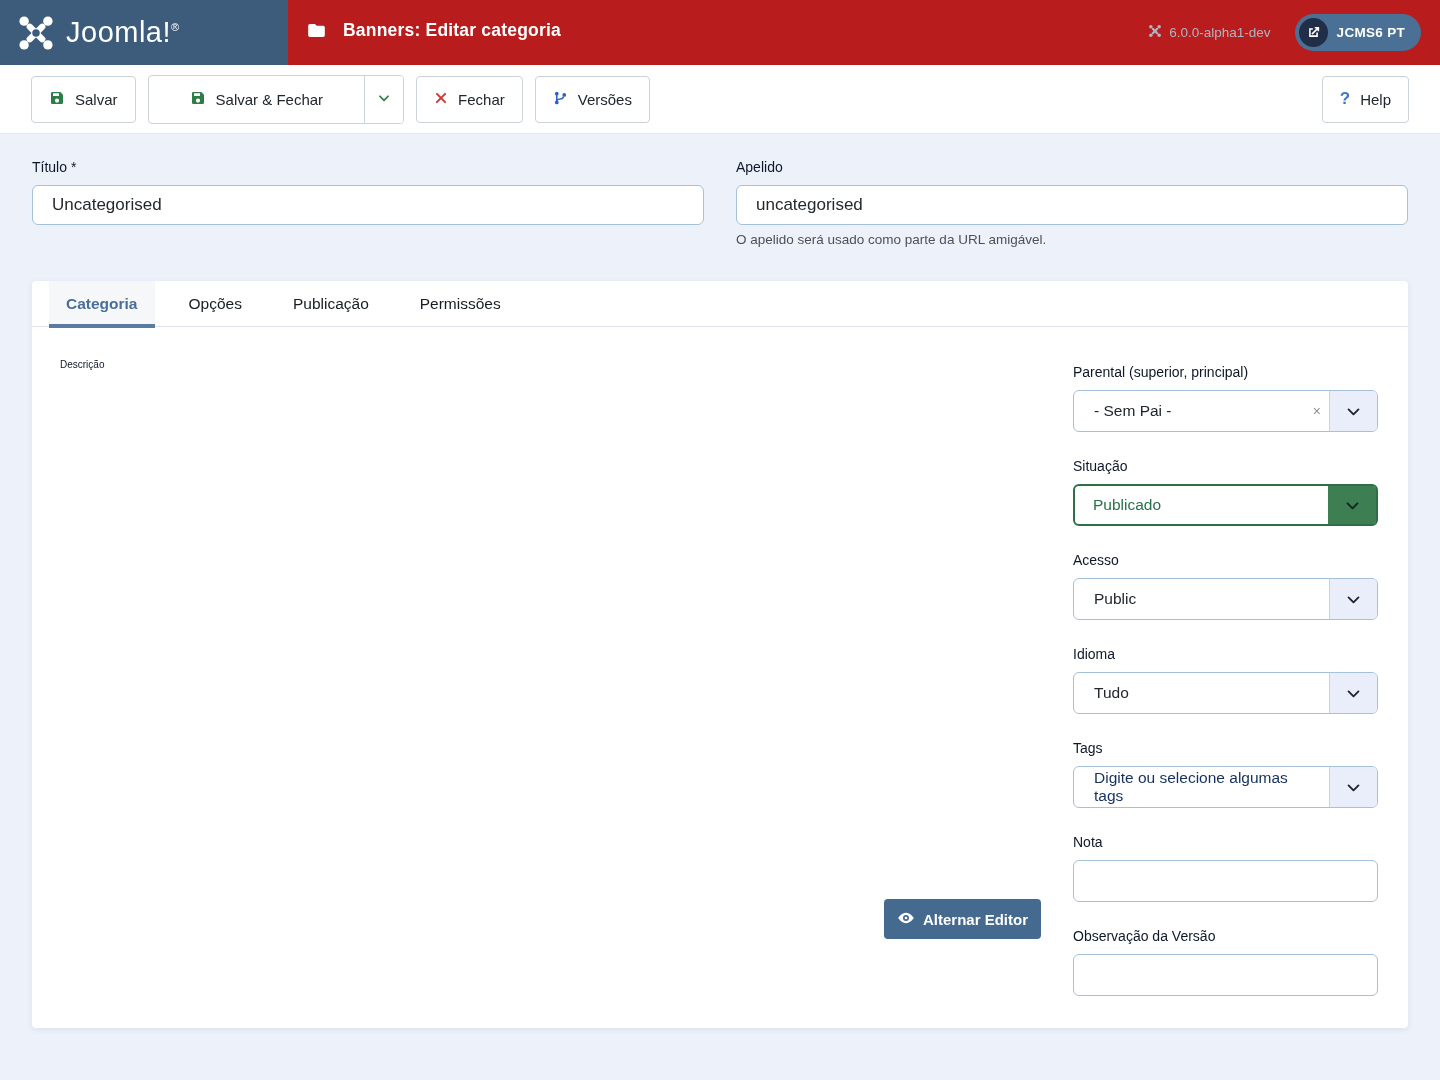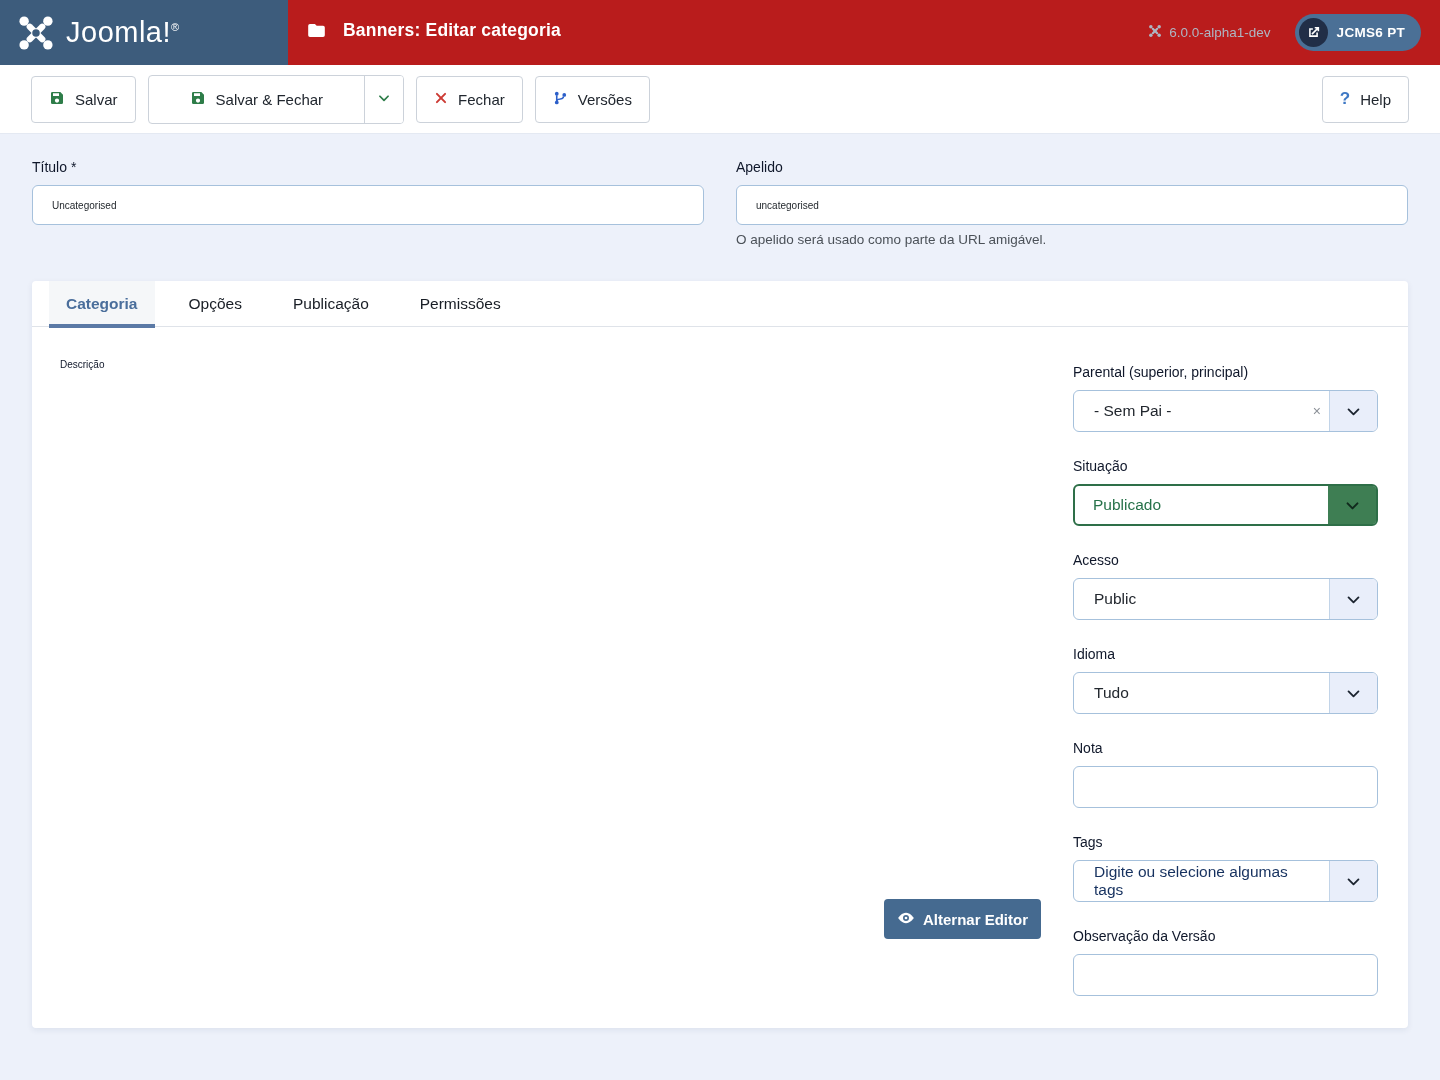--- a/index.html
+++ b/index.html
@@ -29,21 +29,21 @@
   .btn-group .btn { border:none; border-radius:0;margin-left:24px; }
   .btn-group .split { border-left:1px solid #ccd2da; padding:0 12px; }
   .toolbar .spacer { flex:1; }
   .qmark { color:#3e78c4; font-size:17px; font-weight:700; }
 
   
   .field-label { color:#0f172a; font-size:14px; }
   .tf-row { position:absolute; top:158px; left:32px; width:1376px; display:flex; }
   .tf-col-l { width:672px; margin-right:32px; }
   .tf-col-r { width:672px; }
-  .tinput { width:100%; height:40px; margin-top:9px; background:#ffffff; border:1px solid #a6c1dc; border-radius:6px; padding:16px 19px; font-size:10px; color:#24292e; font-family:inherit; }
+  .tinput { width:100%; height:40px; margin-top:9px; background:#ffffff; border:1px solid #a6c1dc; border-radius:6px; padding:16px 19px; font-size:17px; color:#24292e; font-family:inherit; }
   .hint { margin-top:7px; color:#4b5158; font-size:13.5px; }
 
   
   .card { position:absolute; top:281px; left:32px; width:1376px; height:747px; background:#ffffff; border-radius:4px; box-shadow:0 2px 6px rgba(26,54,94,.08); }
   .tabbar { position:absolute; top:0; left:0; width:100%; height:46px; border-bottom:1px solid #dfe3e9; display:flex; }
   .tab { height:46px; display:flex; align-items:center; padding:0 17px; font-size:15.5px; color:#181d25; cursor:pointer; position:relative;margin-left:17px; }
   .tab.active { background:#f5f7f9; color:#4a6e9b; font-weight:700; }
   .tab.active::after { content:""; position:absolute; left:0; right:0; bottom:-1px; height:4px; background:#5b7aa6; }
 
   .desc-label { position:absolute; top:78px; left:28px; color:#0f172a; font-size:10px; }
@@ -250,37 +250,37 @@
           <span>Tudo</span>
           <span class="chev">
             <svg width="17" height="17" viewBox="0 0 24 24" fill="none" stroke="#1c2430" stroke-width="2.6" stroke-linecap="round" stroke-linejoin="round">
                 <polyline points="5,9 12,16 19,9"></polyline>
               </svg>
           </span>
         </div>
       </div>
 
       <div class="blk">
-        <label class="field-label">Nota</label>
-        <input class="sinput" type="text" value="" style="">
-      </div>
-
-      <div class="blk">
         <label class="field-label">Tags</label>
         <div class="sel tags">
           <span>Digite ou selecione algumas tags</span>
           <span class="chev">
             <svg width="17" height="17" viewBox="0 0 24 24" fill="none" stroke="#1c2430" stroke-width="2.6" stroke-linecap="round" stroke-linejoin="round">
                 <polyline points="5,9 12,16 19,9"></polyline>
               </svg>
           </span>
         </div>
       </div>
 
       <div class="blk">
+        <label class="field-label">Nota</label>
+        <input class="sinput" type="text" value="" style="">
+      </div>
+
+      <div class="blk">
         <label class="field-label">Observação da Versão</label>
         <input class="sinput" type="text" value="" style="">
       </div>
 
     </div>
   </div>
 
 </div>
 
 </body></html>

